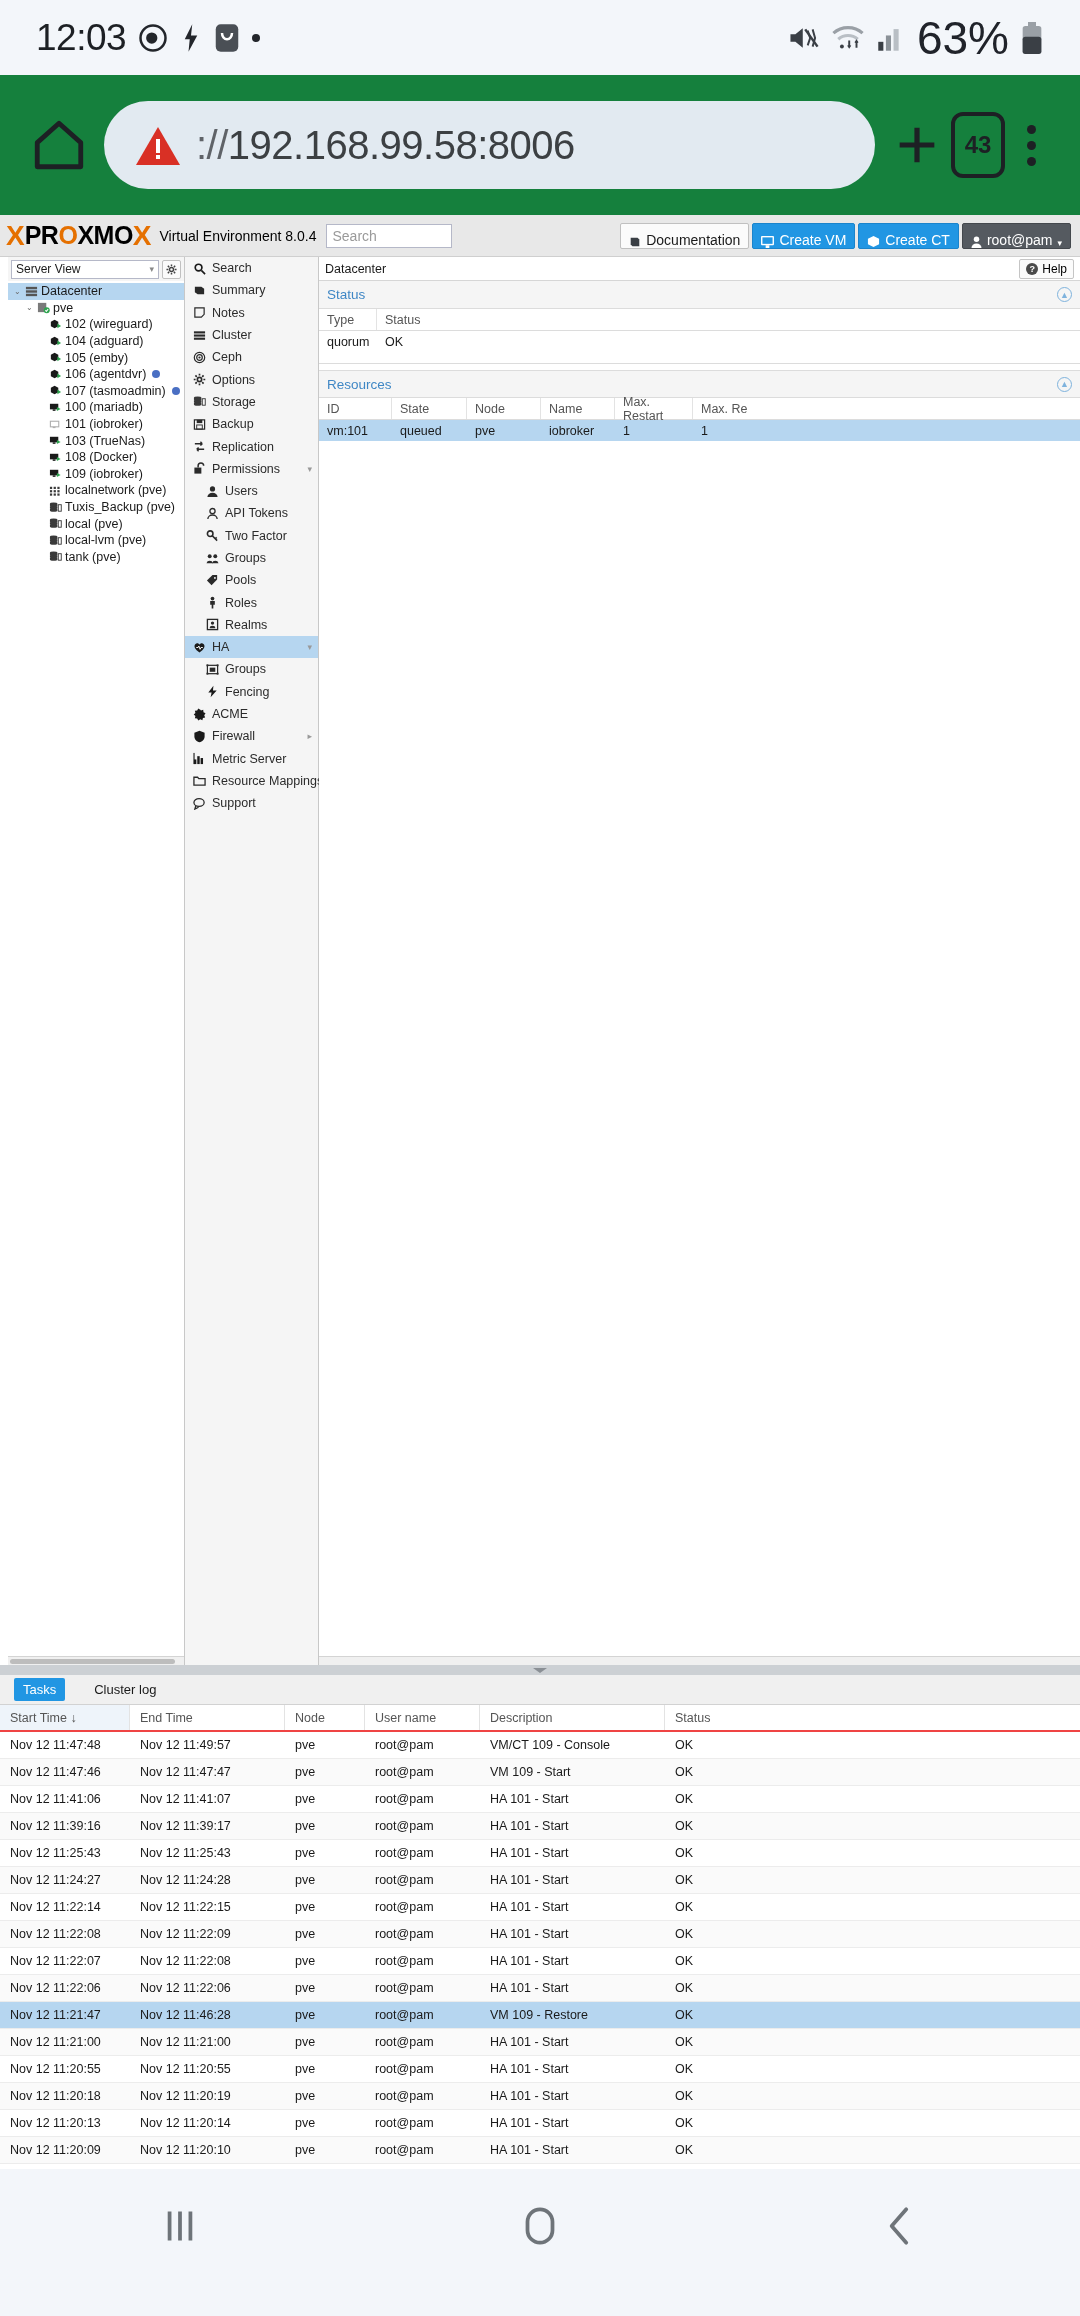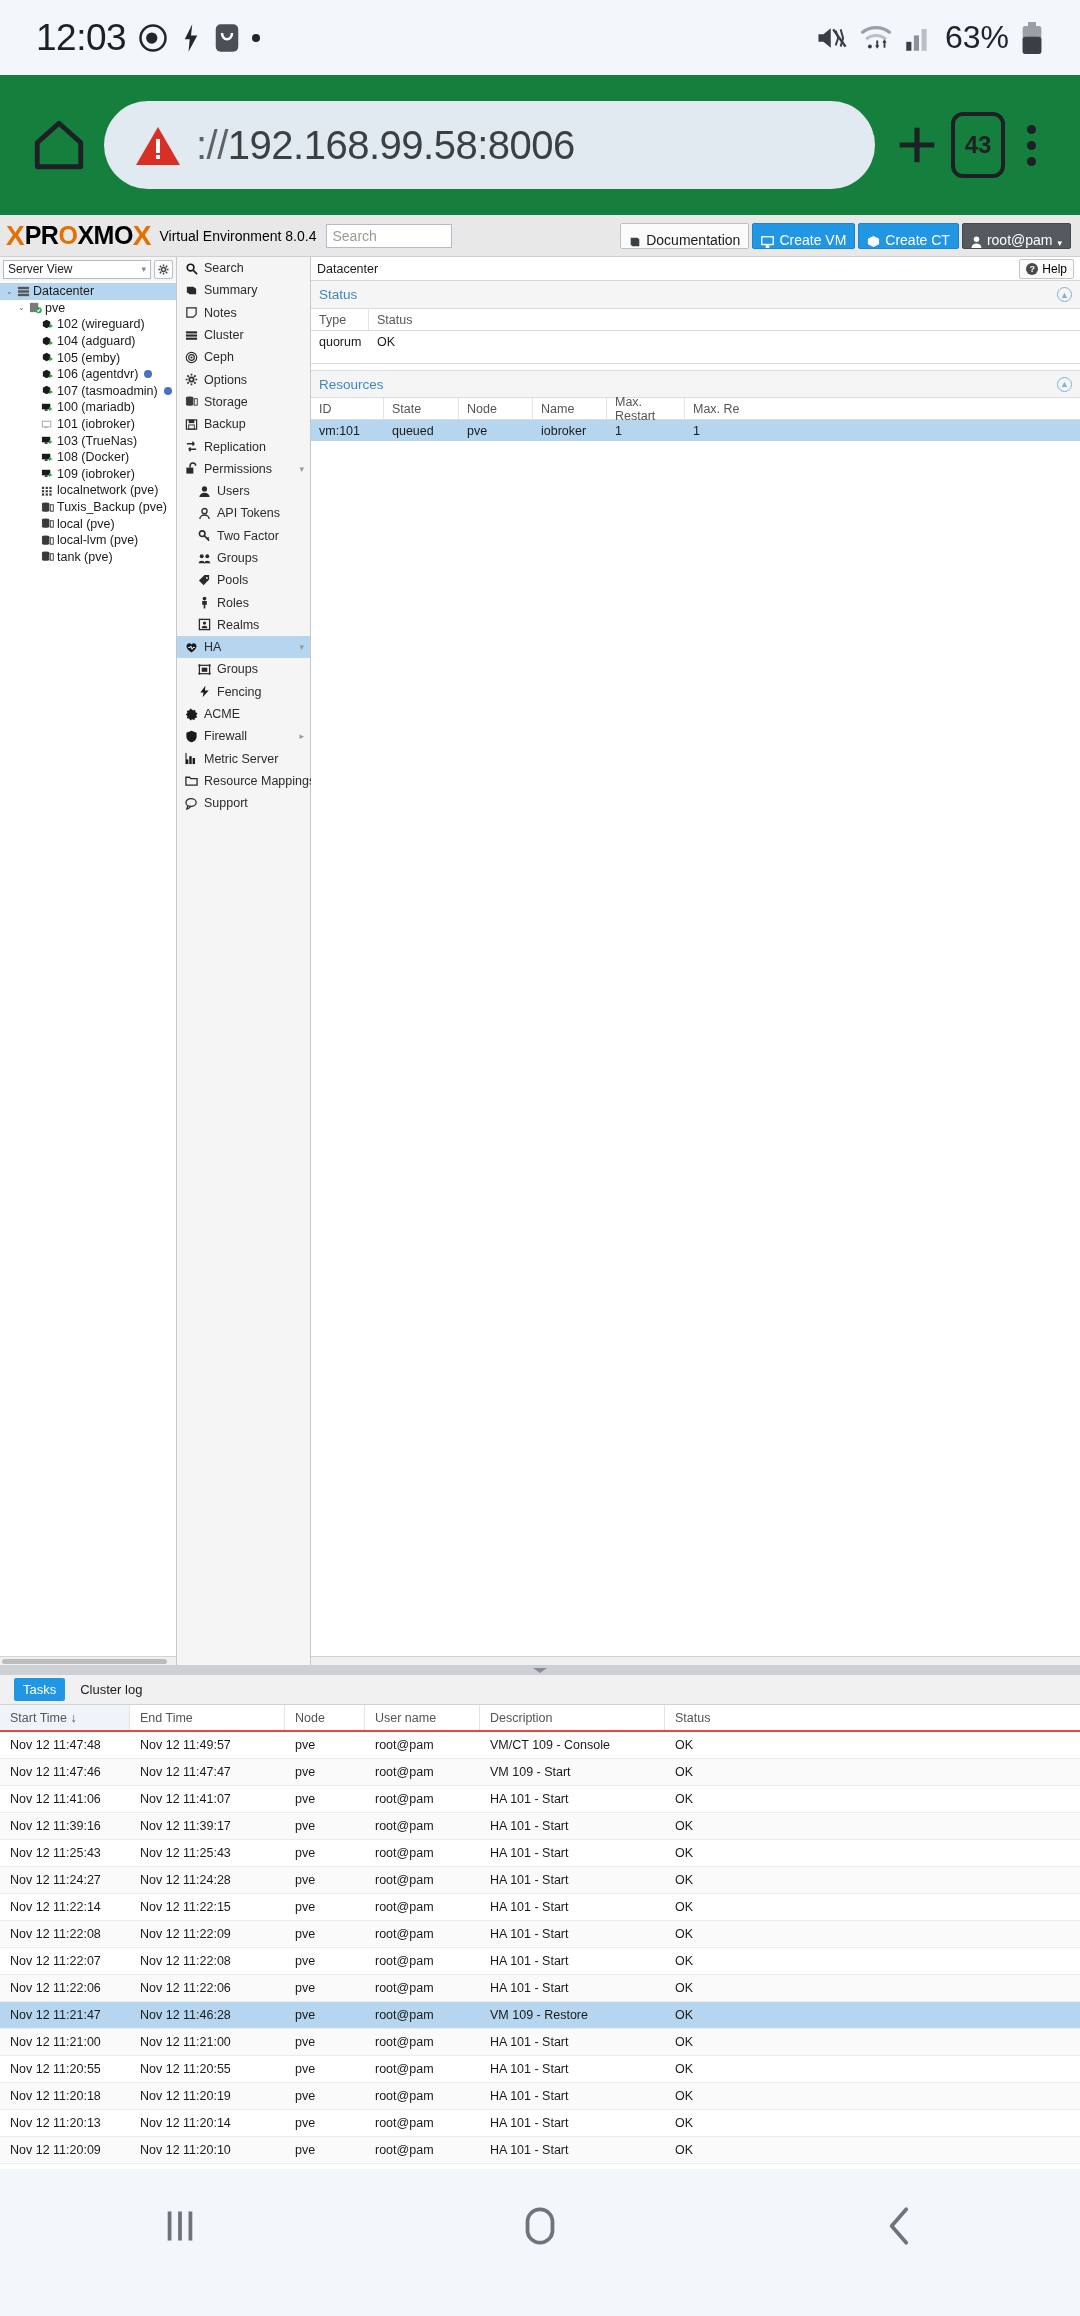--- a/index.html
+++ b/index.html
@@ -12,21 +12,21 @@
   
   .statusbar {
     height: 75px; width: 1080px;
     display: flex; align-items: center;
     padding: 0 36px;
     background: #f3f6fa;
   }
   .sb-left { display: flex; align-items: center; gap: 12px; }
   .sb-time { font-size: 37px; color: #1d2024; letter-spacing: -0.5px; font-family:"Liberation Sans",sans-serif;}
   .sb-right { margin-left: auto; display: flex; align-items: center; gap: 11px; }
-  .sb-pct { font-size: 32px; color: #20232a; }
+  .sb-pct { font-size: 46px; color: #20232a; }
   .dotdot { width:8px;height:8px;border-radius:50%;background:#23262b; }
   svg.ico { display:block; }
 
   
   .browserbar {
     height: 140px; width: 1080px; background: #15803d;
     display: flex; align-items: center; padding: 0 30px; gap: 8px;
   }
   .urlpill {
     flex: 1; height: 88px; border-radius: 44px;
@@ -64,21 +64,21 @@
   .hdr-right { margin-left: auto; display: flex; align-items: center; gap: 3px; padding-right: 3px;}
   .hbtn {
     height: 26px; display: flex; align-items: flex-end; gap: 5px;
     padding: 0 8px; font-size: 14px; border-radius: 2px;
     border: 1px solid #c0c0c0; background: #fbfbfb; color: #1a1a1a;
     white-space: nowrap;
   }
   .hbtn.blue { background: #2196e3; border-color:#1a84cc; color: #fff; }
   .hbtn.dark { background: #555a60; border-color:#44484d; color: #fff; }
 
-  .pve-body { display: flex; height: 1408px; }
+  .pve-body { display: flex; height: 1408px; padding-left: 8px; }
 
   
   .treepanel { width: 177px; border-right: 1px solid #c8c8c8; background: #fff; display:flex; flex-direction:column;}
   .treetop { height: 24px; display: flex; align-items: center; padding: 2px 3px; gap:3px; background:#f5f5f5;}
   .viewsel {
     flex:1; height: 19px; background: #fff; border: 1px solid #b5b8c8;
     display: flex; align-items: center; padding: 0 4px; font-size: 12px; color: #1a1a1a;
   }
   .viewsel .chev { margin-left: auto; color:#888; font-size:9px; }
   .gearbtn { width:19px;height:19px;border:1px solid #c0c0c0;background:#fbfbfb;display:flex;align-items:center;justify-content:center;border-radius:2px;}
@@ -121,21 +121,21 @@
   .toolbarrow { height:26px; display:flex; align-items:center; gap:5px; padding: 0 8px; border-bottom:1px solid #dcdcdc;}
   .tbtn { font-size:12.5px; border:1px solid #c5c5c5; background:#fbfbfb; border-radius:2px; padding: 2px 7px; color:#1a1a1a;}
   .tbtn.focus { border-color:#4a90c7; }
   .mainfill { flex:1; background:#fff; }
   .panelscroll { height: 9px; background: #f0f0f0; border-top:1px solid #d4d4d4; }
 
   
   .splitter { height: 10px; background: #ccd0d4; position: relative; }
   .splitter::after{content:"";position:absolute;left:50%;top:3px;margin-left:-7px;border-left:7px solid transparent;border-right:7px solid transparent;border-top:5px solid #8a8f95;}
   .taskspanel { height: 494px; background: #fff; }
-  .tasktabs { height: 30px; background:#f0f0f0; display:flex; align-items:center; gap:6px; padding-left:14px; border-bottom:1px solid #d2d2d2;}
+  .tasktabs { height: 30px; background:#f0f0f0; display:flex; align-items:center; gap:20px; padding-left:14px; border-bottom:1px solid #d2d2d2;}
   .ttab { font-size:13px; padding:4px 9px; border-radius:2px; color:#1a1a1a; }
   .ttab.active { background:#2196e3; color:#fff; }
   .tgridhead { height:27px; display:flex; align-items:center; font-size:12.5px; color:#555; border-bottom:2px solid #ef4444;}
   .tgridhead > div { padding-left:10px; height:100%; display:flex; align-items:center; border-right:1px solid #e3e3e3;}
   .tgridhead > div.first { background:#eef4fa; }
   .trowd { height:27px; display:flex; align-items:center; font-size:12.5px; color:#1a1a1a; border-bottom:1px solid #ececec; }
   .trowd > div { padding-left:10px; }
   .trowd.alt { background:#fafafa; }
   .trowd.hl { background:#b6d6f0; }
   .c1{width:130px;} .c2{width:155px;} .c3{width:80px;} .c4{width:115px;} .c5{width:185px;} .c6{flex:1;}

